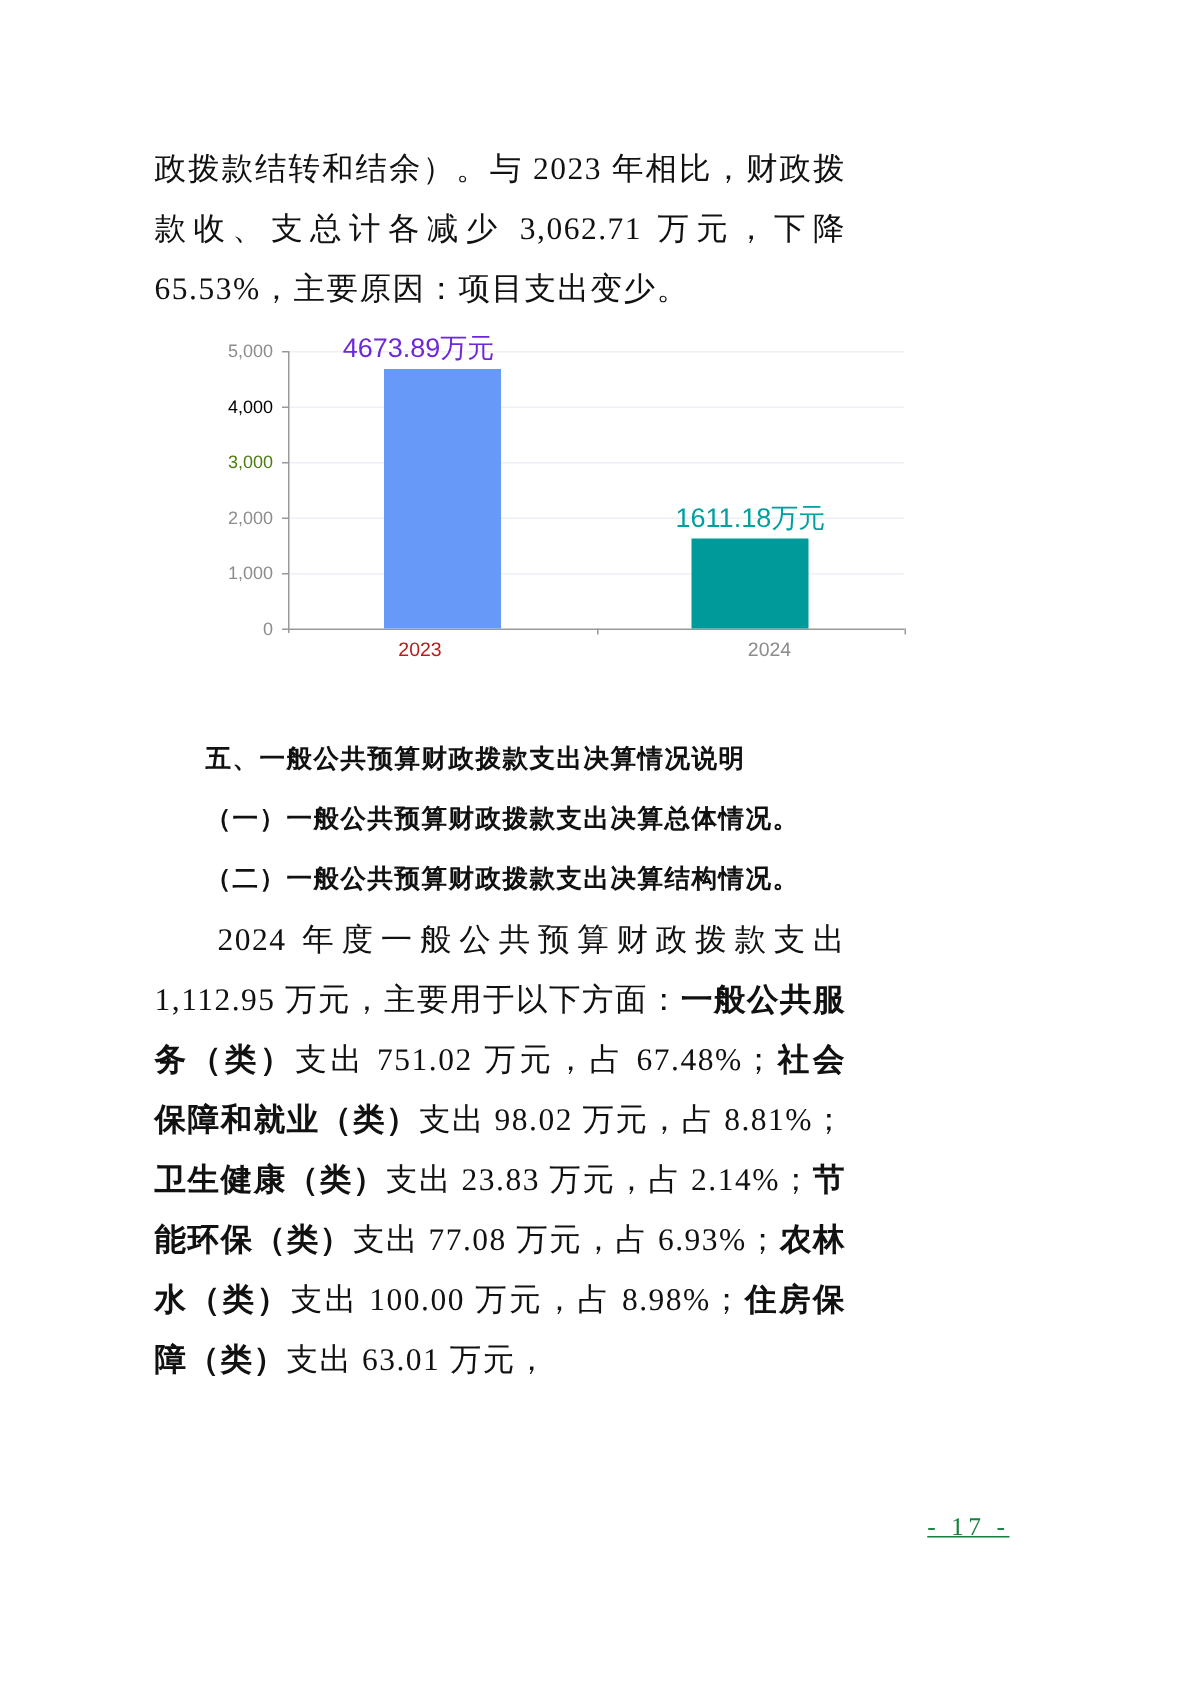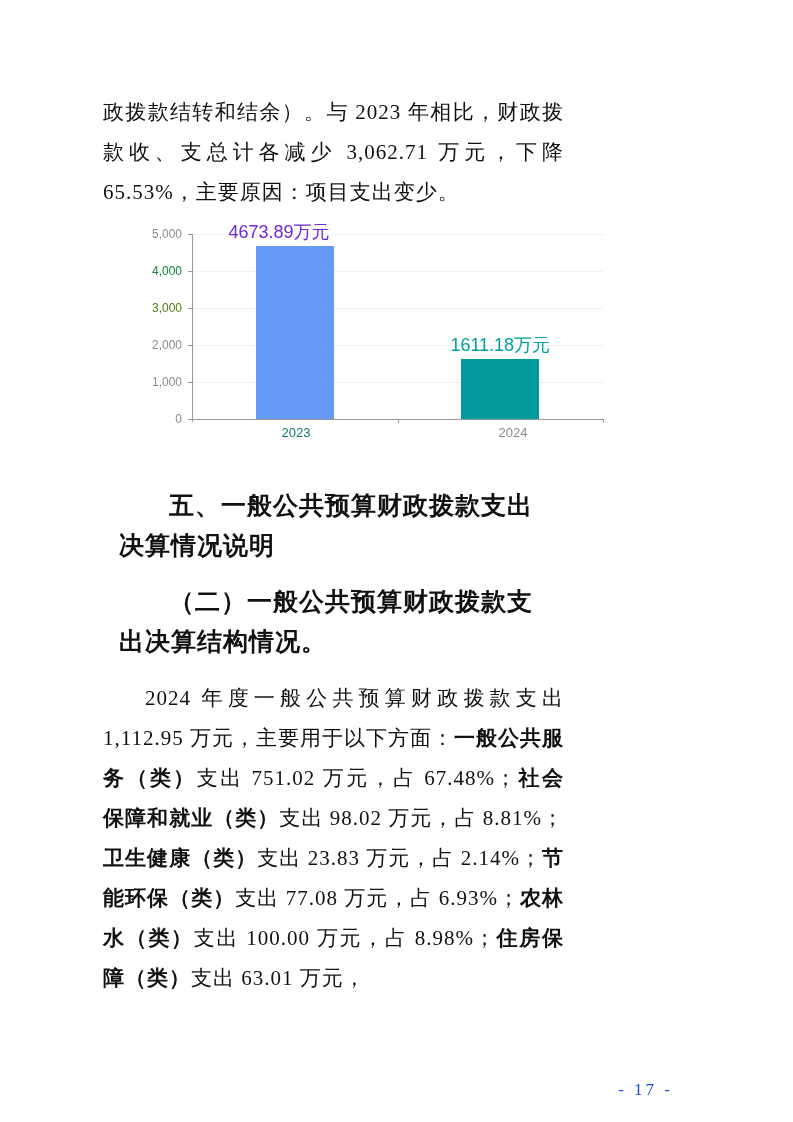--- a/index.html
+++ b/index.html
@@ -20,22 +20,22 @@
   .body-text {
     margin: 0;
     font-size: 21px;
     line-height: 40px;
     letter-spacing: 1px;
     text-align: justify;
     text-justify: inter-ideograph;
   }
   .indent { text-indent: 2em; }
   .heading {
-    margin: 16px;
-    font-size: 25px;
+    margin: 0;
+    font-size: 17px;
     line-height: 40px;
     letter-spacing: 1px;
     font-weight: 700;
     text-indent: 2em;
   }
   .heading-5 { margin-top: 45px; }
   
   .chart-block { position: relative; }
   .chart-title {
     margin-top: 2px;
@@ -66,25 +66,26 @@
     font-size: 18px;
     font-weight: 400;
     transform: translateX(-50%);
     white-space: nowrap;
     line-height: 24px;
   }
   .bar { }
   
   .page-number {
     position: absolute;
-    top: 1080px;
+    top: 1008px;
     right: 120px;
     font-size: 17px;
     letter-spacing: 3px;
-    color: #1d4ed8;
+    color: #15803d;
+    text-decoration: underline;
   }
 </style>
 </head>
 <body>
 
 <div class="page">
   <div class="content">
 
     <p class="body-text">政拨款结转和结余）。与 2023 年相比，财政拨款收、支总计各减少 3,062.71 万元，下降 65.53%，主要原因：项目支出变少。</p>
 
@@ -96,39 +97,40 @@
           <div class="ytick-mark" style="top: 148px; left: 41px; background: rgb(153, 153, 153);"></div>
           <div class="ytick-label" style="top: 141px; left: 0px; width: 35px; color: rgb(140, 140, 140);">1,000</div>
           <div class="gridline" style="top: 111px; left: 45px; width: 411px; background: rgb(238, 240, 246);"></div>
           <div class="ytick-mark" style="top: 111px; left: 41px; background: rgb(153, 153, 153);"></div>
           <div class="ytick-label" style="top: 104px; left: 0px; width: 35px; color: rgb(140, 140, 140);">2,000</div>
           <div class="gridline" style="top: 74px; left: 45px; width: 411px; background: rgb(238, 240, 246);"></div>
           <div class="ytick-mark" style="top: 74px; left: 41px; background: rgb(153, 153, 153);"></div>
           <div class="ytick-label" style="top: 67px; left: 0px; width: 35px; color: #4d7c0f;">3,000</div>
           <div class="gridline" style="top: 37px; left: 45px; width: 411px; background: rgb(238, 240, 246);"></div>
           <div class="ytick-mark" style="top: 37px; left: 41px; background: rgb(153, 153, 153);"></div>
-          <div class="ytick-label" style="top: 30px; left: 0px; width: 35px; color: #15803d;">4,000</div>
+          <div class="ytick-label" style="top: 30px; left: 0px; width: 35px; color: #000000;">4,000</div>
           <div class="gridline" style="top: 0px; left: 45px; width: 411px; background: rgb(238, 240, 246);"></div>
           <div class="ytick-mark" style="top: 0px; left: 41px; background: rgb(153, 153, 153);"></div>
           <div class="ytick-label" style="top: -7px; left: 0px; width: 35px; color: rgb(140, 140, 140);">5,000</div>
           <div class="y-axis-line" style="left: 45px; top: 0px; height: 188px; background: rgb(153, 153, 153);"></div>
           <div class="x-axis-line" style="left: 45px; top: 185px; width: 411px; background: rgb(153, 153, 153);"></div>
           <div class="xtick-mark" style="left: 250.5px; top: 185px; background: rgb(153, 153, 153);"></div>
           <div class="xtick-mark" style="left: 456px; top: 185px; background: rgb(153, 153, 153);"></div>
           <div class="bar" style="left: 108.75px; top: 12.0661px; width: 78px; height: 172.934px; background: rgb(102, 153, 248);"></div>
           <div class="value-label" style="left: 132px; top: -13.9339px; color: #6d28d9;">4673.89万元</div>
-          <div class="xtick-label" style="left: 149px; top: 191px; color: #0f766e;">2023</div>
+          <div class="xtick-label" style="left: 133px; top: 191px; color: #b91c1c;">2023</div>
           <div class="bar" style="left: 314.25px; top: 125.386px; width: 78px; height: 59.6137px; background: rgb(0, 154, 154);"></div>
           <div class="value-label" style="left: 353.25px; top: 99.3863px; color: rgb(0, 160, 160);">1611.18万元</div>
           <div class="xtick-label" style="left: 366px; top: 191px; color: rgb(140, 140, 140);">2024</div>
         </div>
     </div>
 
     <p class="heading heading-5">五、一般公共预算财政拨款支出决算情况说明</p>
 
+    <p class="heading">（一）一般公共预算财政拨款支出决算总体情况。</p>
 
 
     <p class="heading">（二）一般公共预算财政拨款支出决算结构情况。</p>
 
     <p class="body-text indent"><span>2024 年度一般公共预算财政拨款支出 1,112.95 万元，主要用于以下方面：</span><span style="font-weight: 700;">一般公共服务（类）</span><span>支出 751.02 万元，占 67.48%；</span><span style="font-weight: 700;">社会保障和就业（类）</span><span>支出 98.02 万元，占 8.81%；</span><span style="font-weight: 700;">卫生健康（类）</span><span>支出 23.83 万元，占 2.14%；</span><span style="font-weight: 700;">节能环保（类）</span><span>支出 77.08 万元，占 6.93%；</span><span style="font-weight: 700;">农林水（类）</span><span>支出 100.00 万元，占 8.98%；</span><span style="font-weight: 700;">住房保障（类）</span><span>支出 63.01 万元，</span></p>
 
   </div>
 
   <div class="page-number">- 17 -</div>
 </div>

